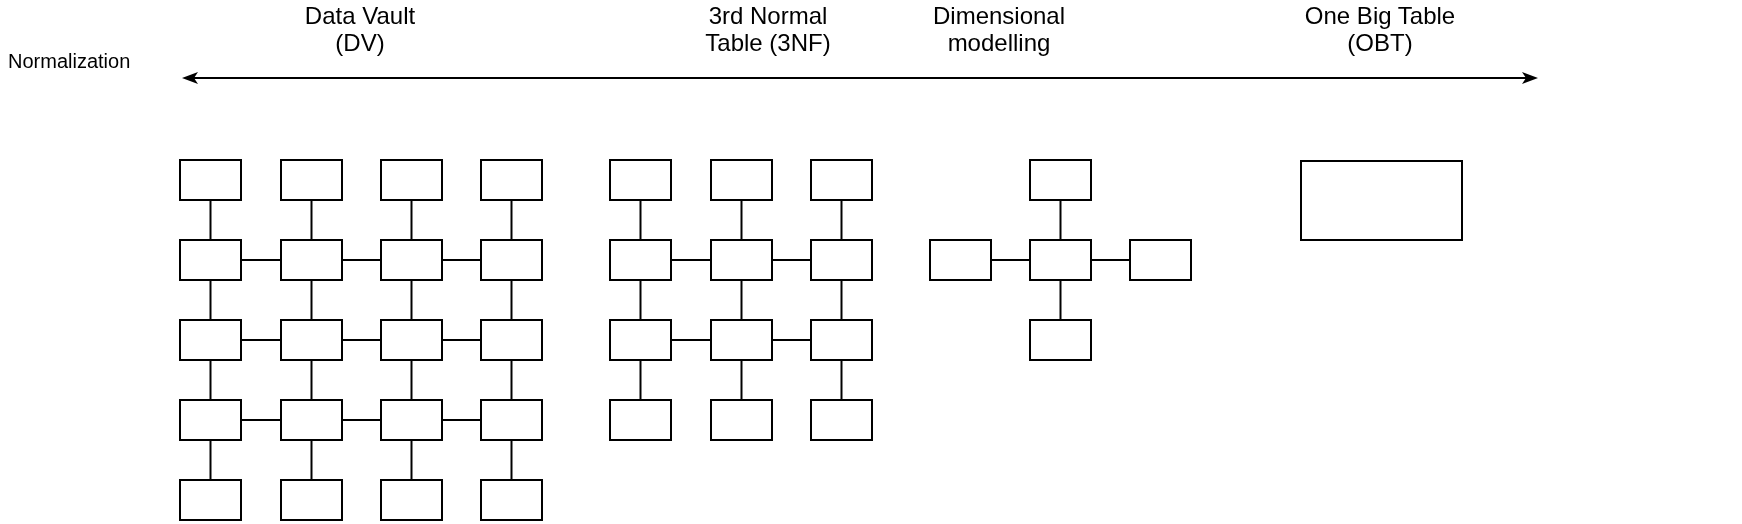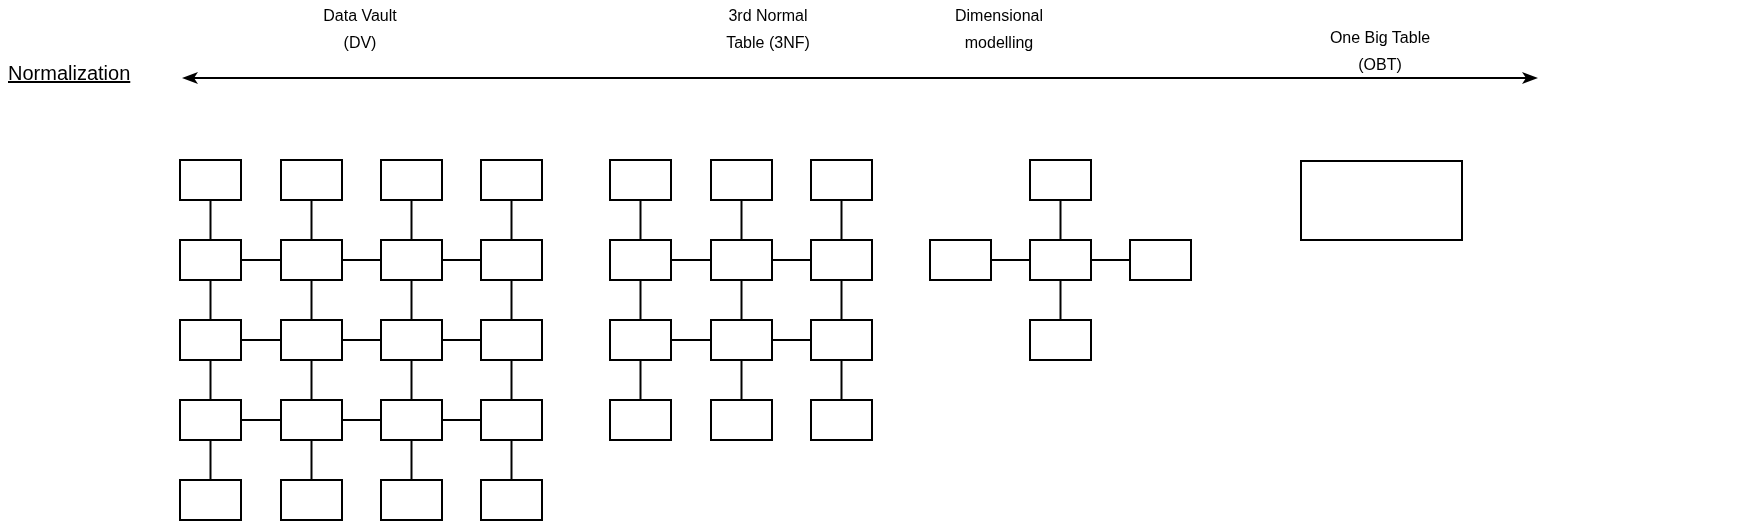--- a/index.html
+++ b/index.html
@@ -10,35 +10,34 @@
   }
   .canvas {
     position: relative;
     width: 1742px; height: 524px;
     background: #ffffff;
     color: #000000;
     overflow: hidden;
   }
   .axis-label {
     position: absolute;
-    top: 60px;
+    top: 48px;
     font-size: 20px;
     line-height: 26px;
     white-space: nowrap;
     color: #000000;
-    text-decoration: underline;
   }
   .axis-label.left  { left: 8px; }
   .axis-label.right { left: 1562px; }
   .group-label {
     position: absolute;
     top: 2px;
     transform: translateX(-50%);
     text-align: center;
-    font-size: 16px;
+    font-size: 24px;
     line-height: 27px;
     white-space: nowrap;
     color: #000000;
   }
   svg.diagram {
     position: absolute;
     left: 0; top: 0;
   }
 </style>
 </head>
@@ -57,21 +56,21 @@
   <div class="group-label" style="left: 740px; margin-left: 28px;">
     <div>3rd Normal</div>
     <div>Table (3NF)</div>
   </div>
 
   <div class="group-label" style="left: 999px;">
     <div>Dimensional</div>
     <div>modelling</div>
   </div>
 
-  <div class="group-label" style="left: 1380px; margin-top: 22px;">
+  <div class="group-label" style="left: 1380px;">
     <div>One Big Table</div>
     <div>(OBT)</div>
   </div>
 
   <svg id="diagram-svg" class="diagram" width="1742" height="524" viewBox="0 0 1742 524">
       <line x1="194" y1="78" x2="1526" y2="78" stroke="#000000" stroke-width="2"></line>
       <polygon points="182,78 198,72 194,78 198,84" fill="#000000"></polygon>
       <polygon points="1538,78 1522,72 1526,78 1522,84" fill="#000000"></polygon>
       <line x1="210.5" y1="200" x2="210.5" y2="240" stroke="#000000" stroke-width="2"></line>
       <line x1="311.5" y1="200" x2="311.5" y2="240" stroke="#000000" stroke-width="2"></line>

